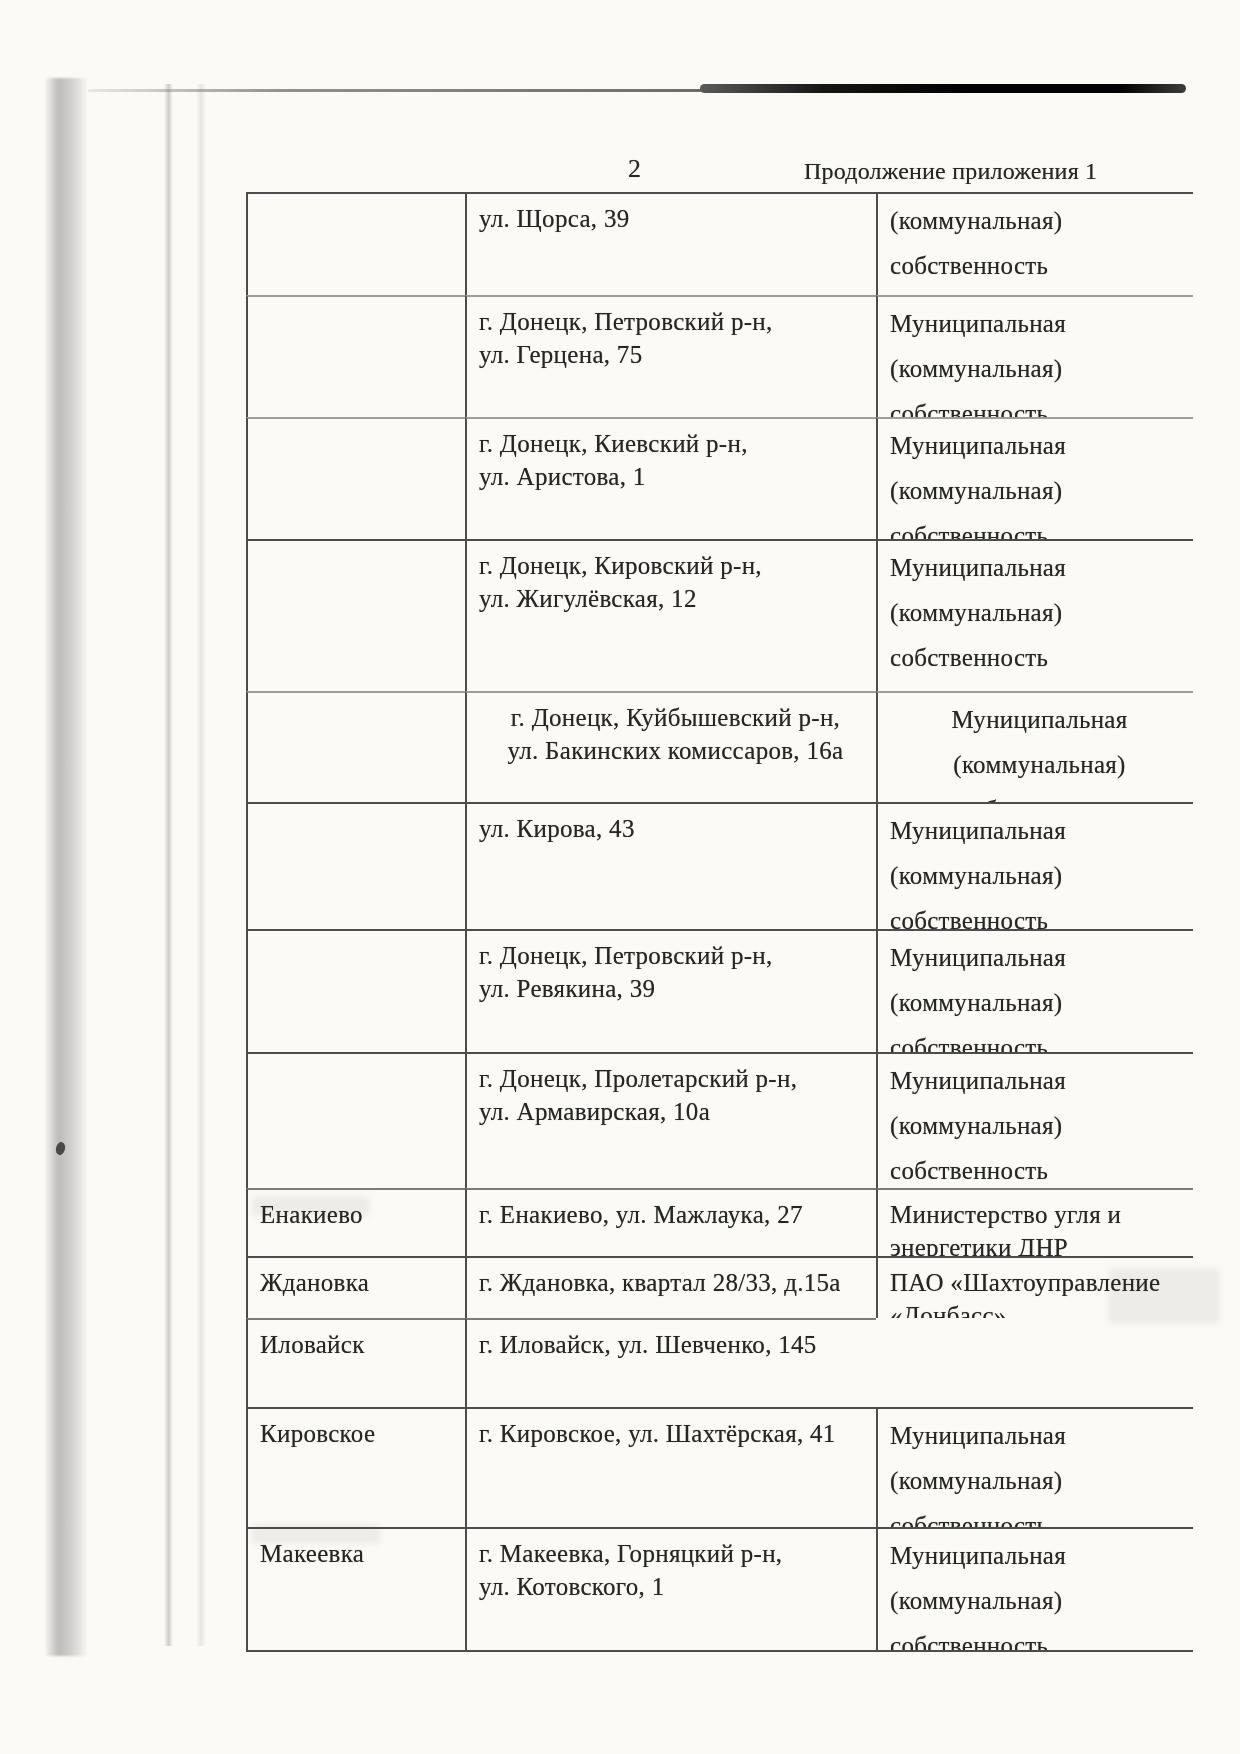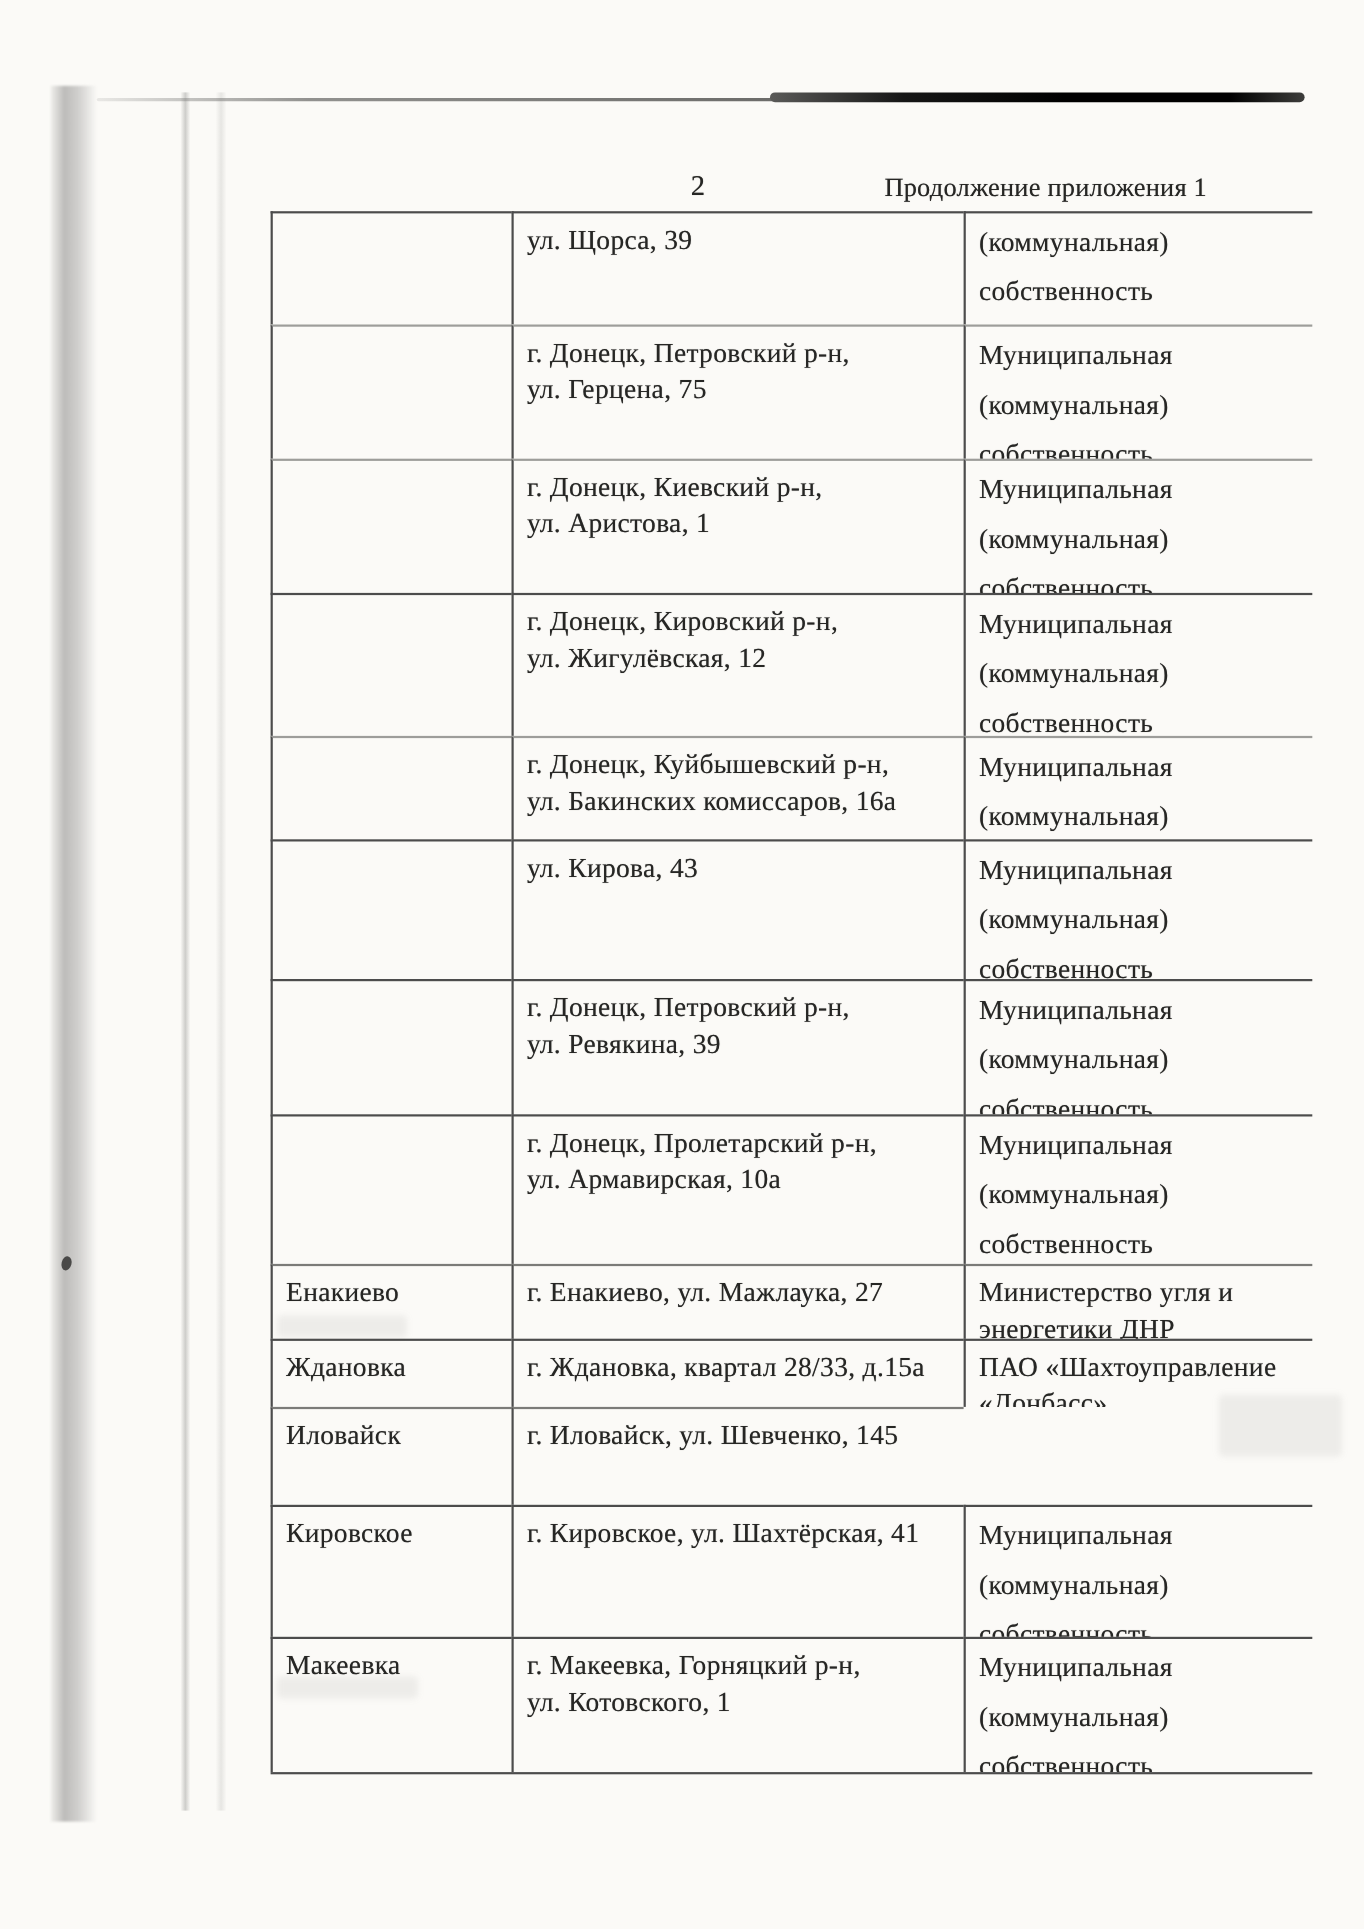--- a/index.html
+++ b/index.html
@@ -131,35 +131,35 @@
     <div class="cell addr">
           <div class="line">г. Донецк, Киевский р-н,</div>
           <div class="line">ул. Аристова, 1</div>
         </div>
     <div class="cell own sp-wide">
           <div class="line">Муниципальная</div>
           <div class="line">(коммунальная)</div>
           <div class="line">собственность</div>
         </div>
   </div>
-      <div class="row" style="height: 130px;">
+      <div class="row" style="height: 152px;">
     <div class="cell city">
       <div class="line"></div>
     </div>
     <div class="cell addr">
           <div class="line">г. Донецк, Кировский р-н,</div>
           <div class="line">ул. Жигулёвская, 12</div>
         </div>
     <div class="cell own sp-wide">
           <div class="line">Муниципальная</div>
           <div class="line">(коммунальная)</div>
           <div class="line">собственность</div>
         </div>
   </div>
-      <div class="row" style="height: 94px;">
+      <div class="row" style="height: 111px; text-align: center;">
     <div class="cell city">
       <div class="line"></div>
     </div>
     <div class="cell addr">
           <div class="line">г. Донецк, Куйбышевский  р-н,</div>
           <div class="line">ул. Бакинских комиссаров, 16а</div>
         </div>
     <div class="cell own sp-wide">
           <div class="line">Муниципальная</div>
           <div class="line">(коммунальная)</div>

